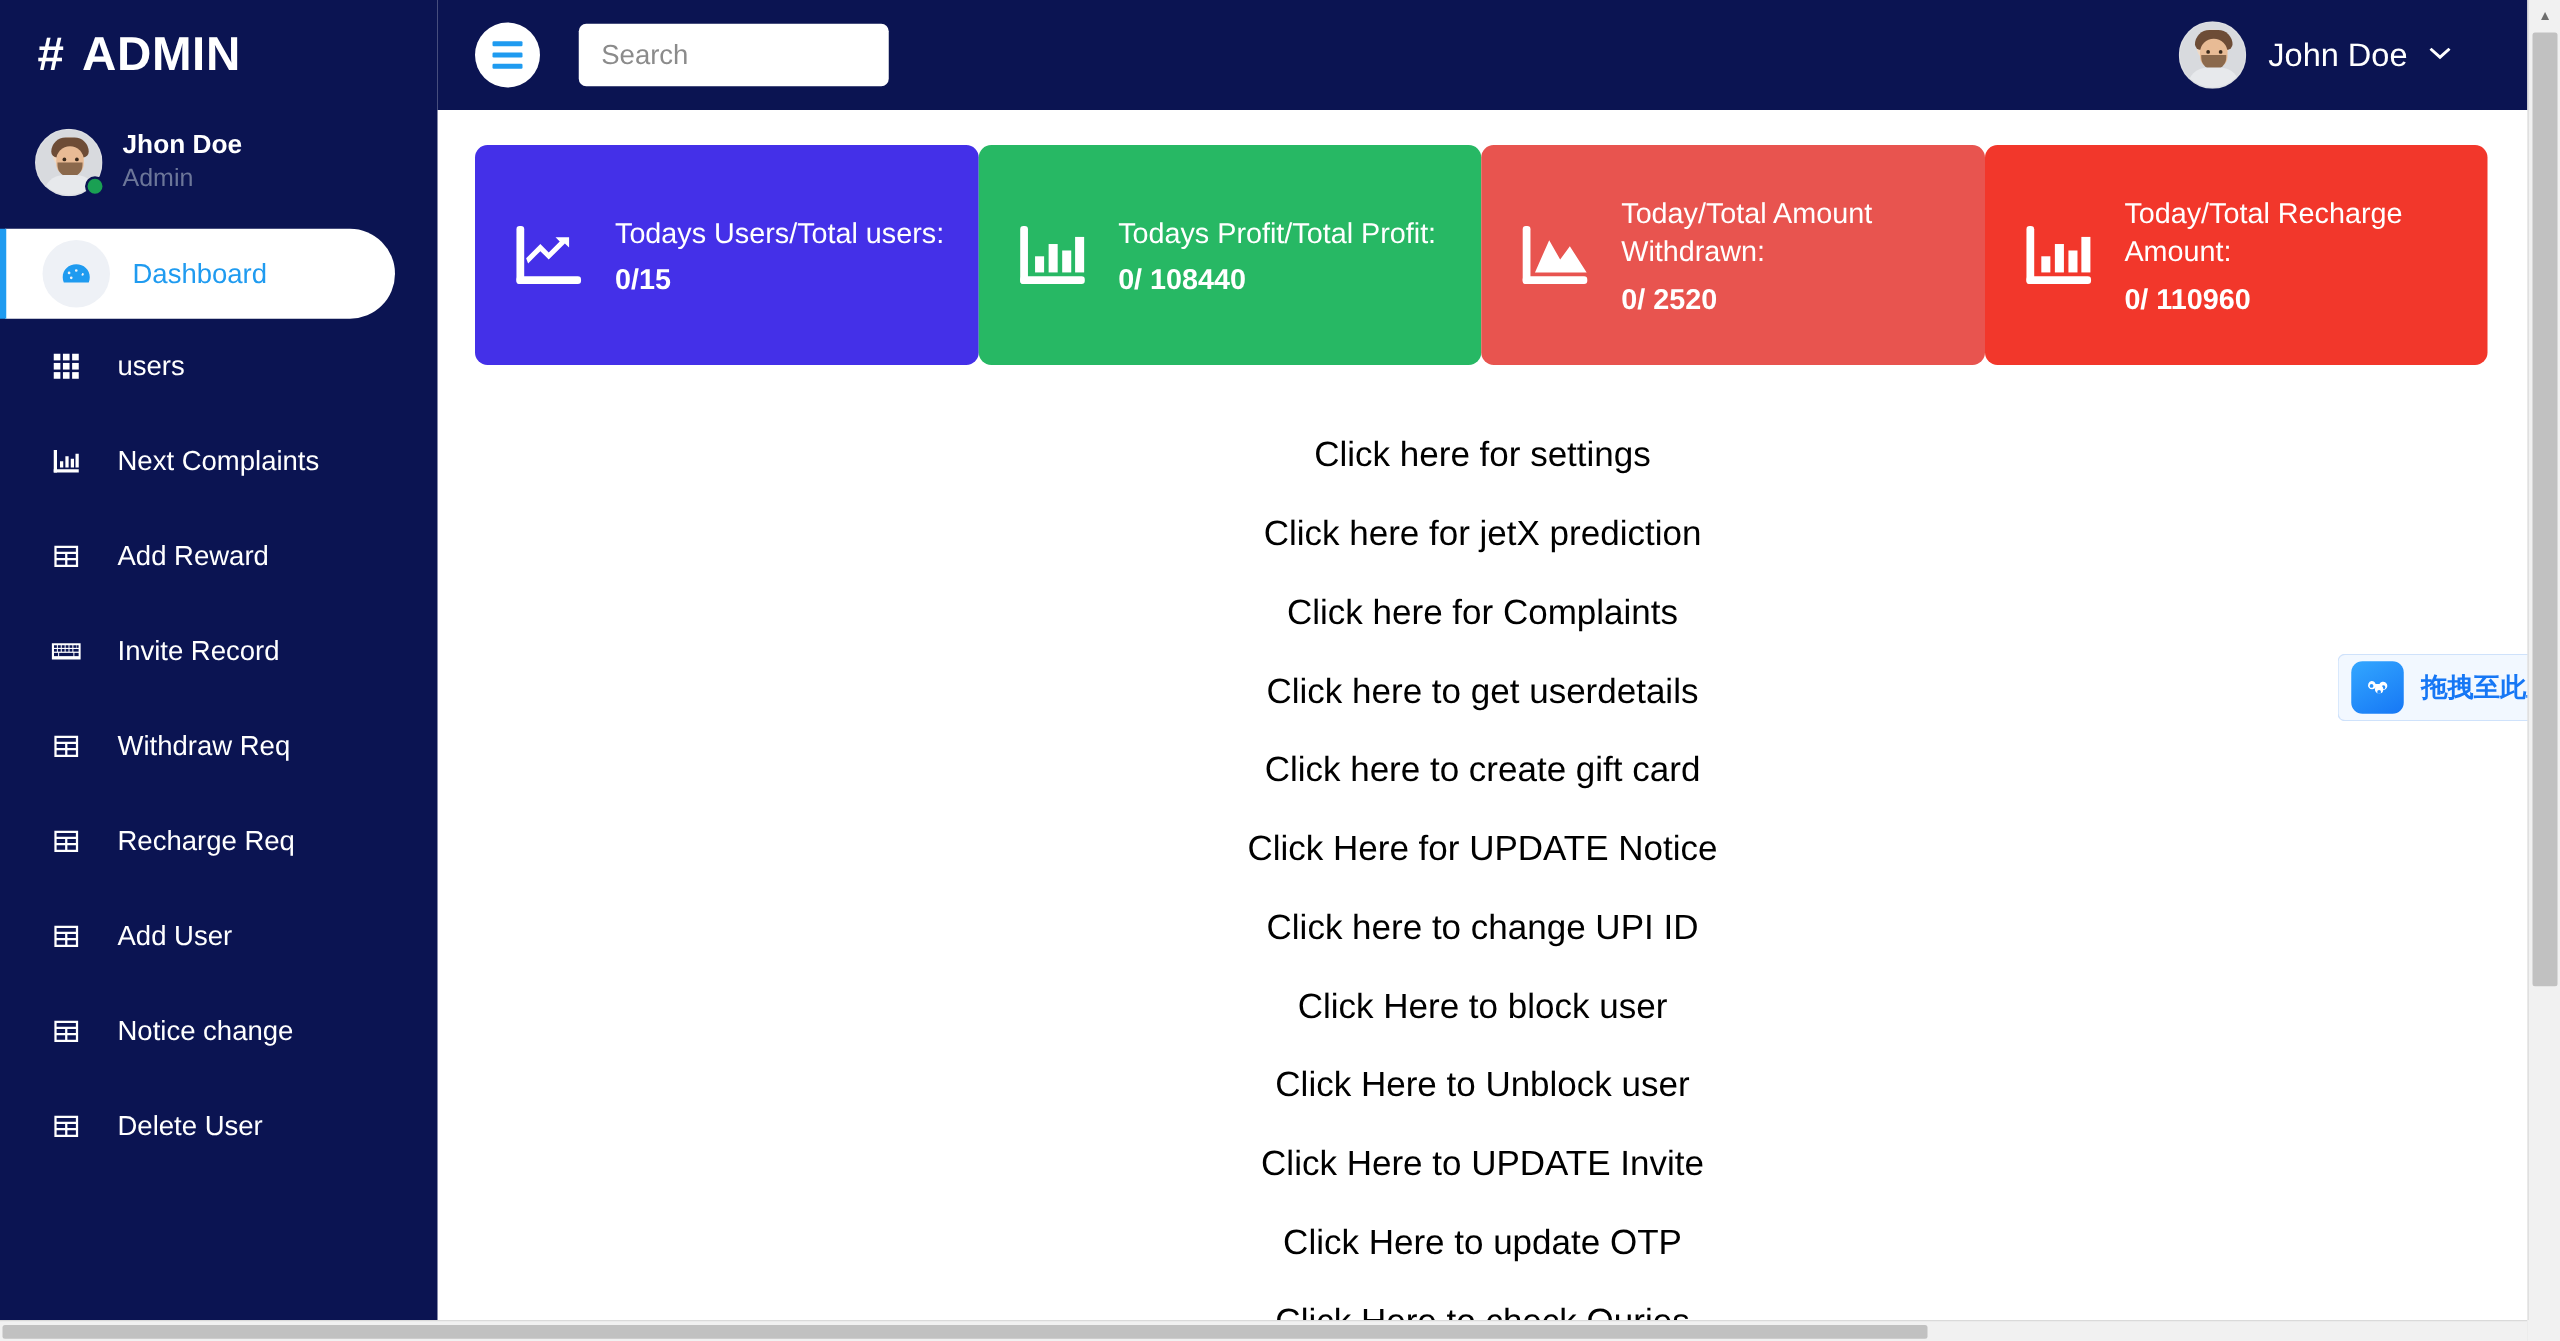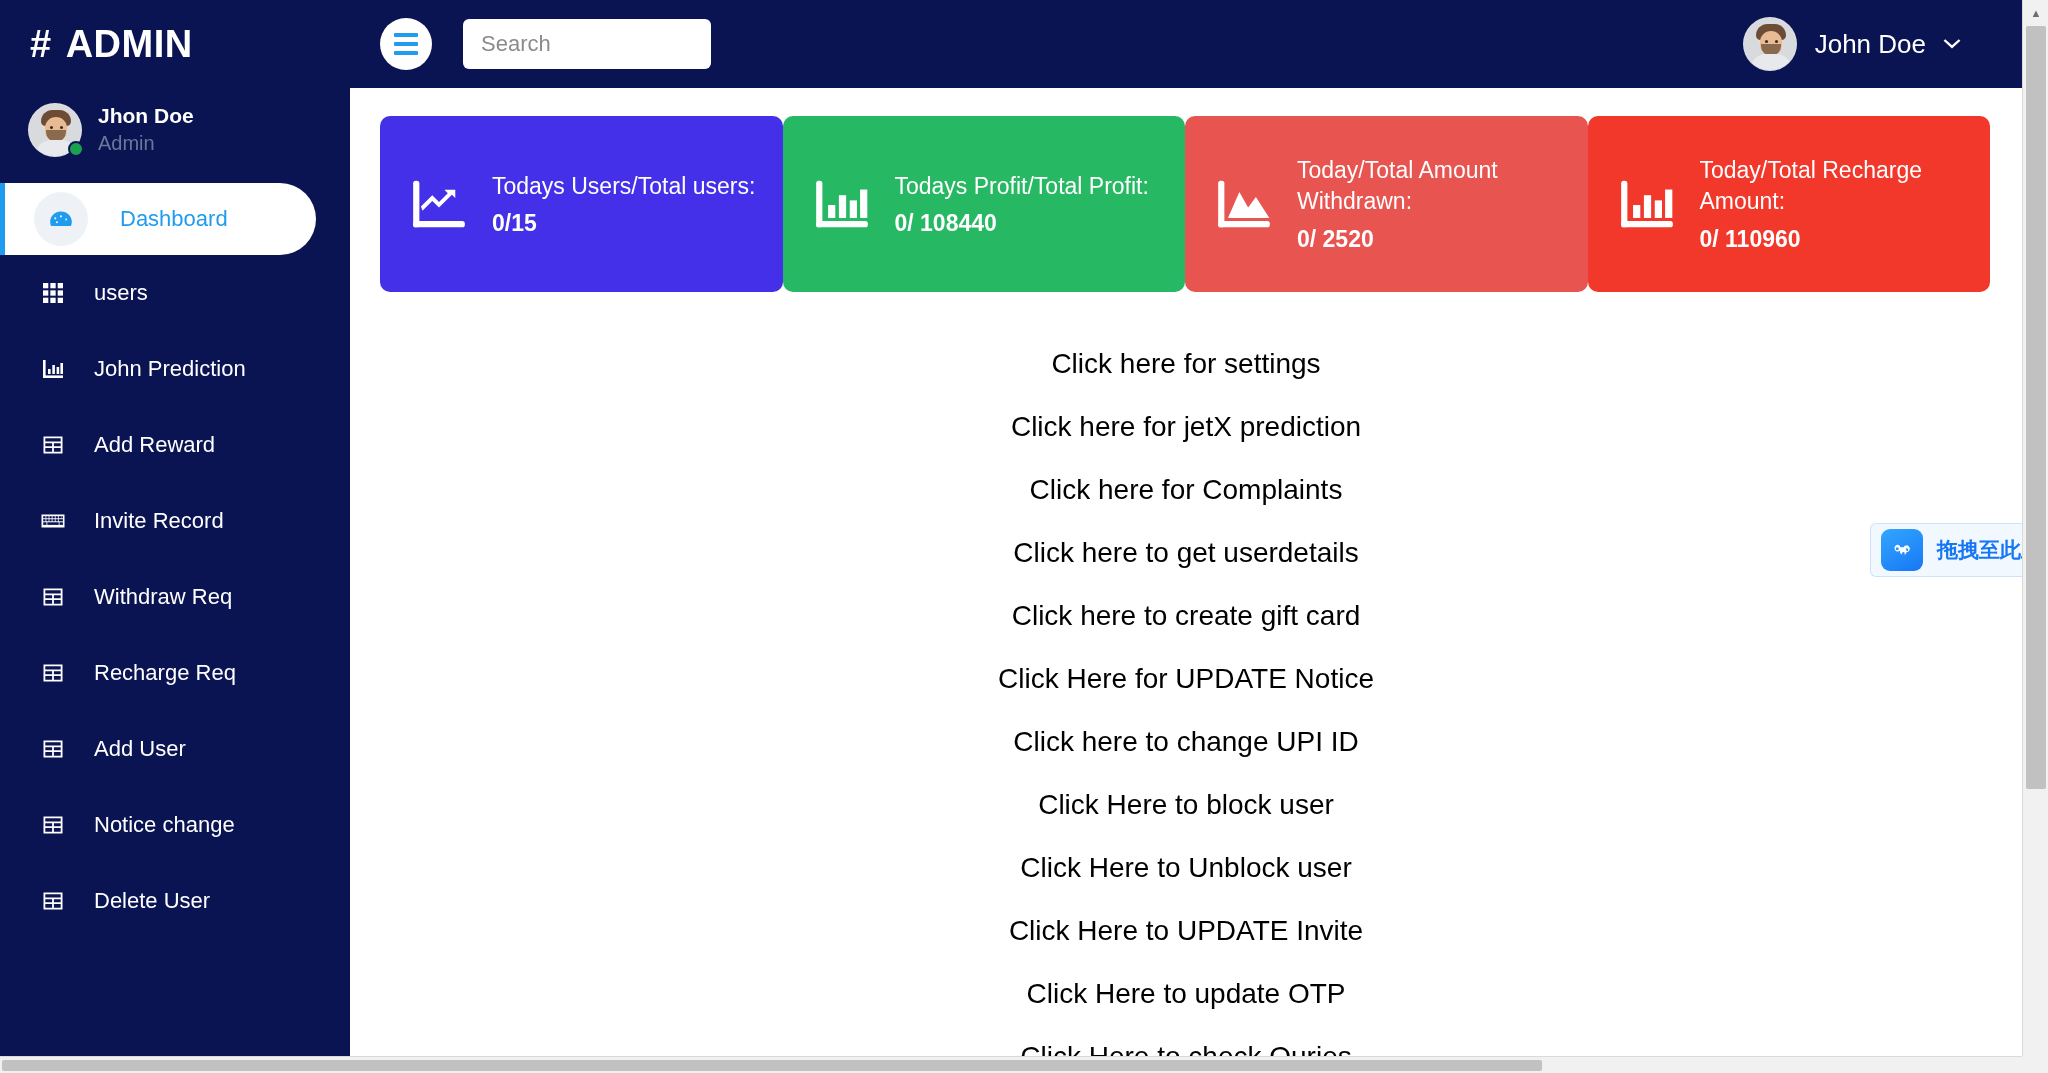--- a/index.html
+++ b/index.html
@@ -94,21 +94,21 @@
   .nav-item.active::before {
     content: "";
     position: absolute; left: -4px; top: 0;
     width: 5px; height: 72px;
     background: #1f9bf0;
   }
   .nav-item.active .nav-icon {
     width: 54px; height: 54px; flex: 0 0 54px;
     background: #eef1f6; border-radius: 50%;
   }
-  .nav-item.active .nav-label { color: #1f9bf0; font-weight: normal; margin-left: 32px; }
+  .nav-item.active .nav-label { color: #1f9bf0; font-weight: normal; margin-left: 18px; }
 
   
   .topbar {
     position: absolute; left: 350px; top: 0;
     width: 1672px; height: 88px;
     background: #0b1452;
     display: flex; align-items: center;
     z-index: 4;
   }
   .hamburger {
@@ -295,21 +295,21 @@
               <g fill="#fff">
                 <rect x="2" y="3" width="2.6" height="18"></rect>
                 <rect x="2" y="18.4" width="20" height="2.6"></rect>
                 <rect x="7" y="12" width="2.6" height="5"></rect>
                 <rect x="11.3" y="8" width="2.6" height="9"></rect>
                 <rect x="15.6" y="10" width="2.6" height="7"></rect>
                 <rect x="19.4" y="6" width="2.6" height="11"></rect>
               </g>
             </svg>
         </span>
-        <span class="nav-label">John Prediction</span>
+        <span class="nav-label">Next Complaints</span>
       </div>
 
       <div class="nav-item">
         <span class="nav-icon">
           <svg width="24" height="24" viewBox="0 0 24 24">
               <path fill="#fff" d="M2.5 3.5h19v17h-19z"></path>
               <path fill="#0b1452" d="M4.3 5.3h15.4v3.1H4.3zM4.3 10.2h6.8v3.1H4.3zM12.9 10.2h6.8v3.1h-6.8zM4.3 15.1h6.8v3.6H4.3zM12.9 15.1h6.8v3.6h-6.8z"></path>
             </svg>
         </span>
         <span class="nav-label">Add Reward</span>

